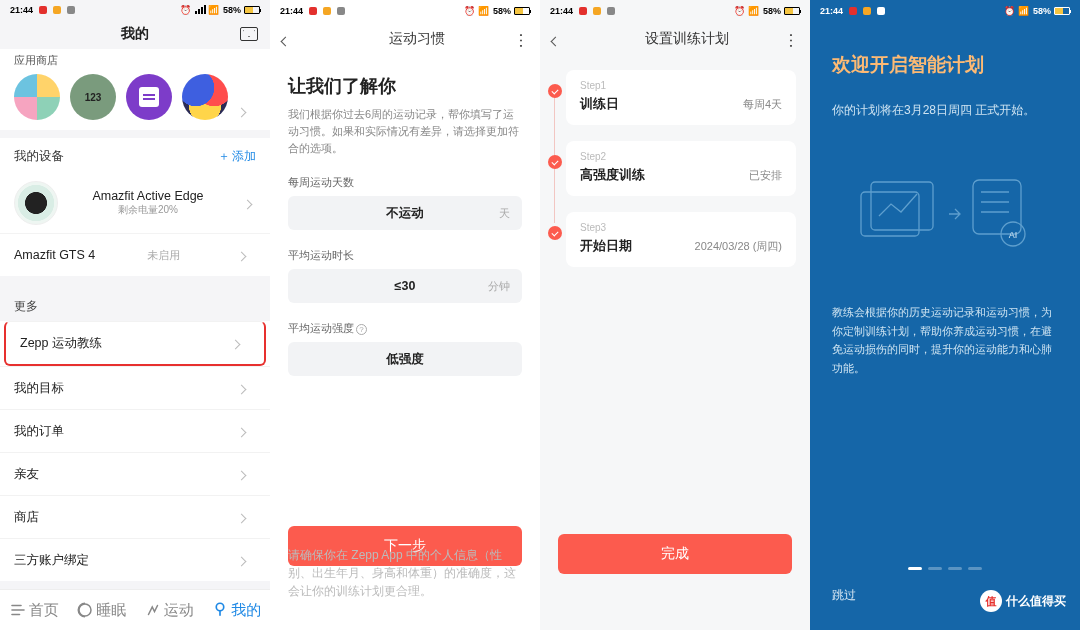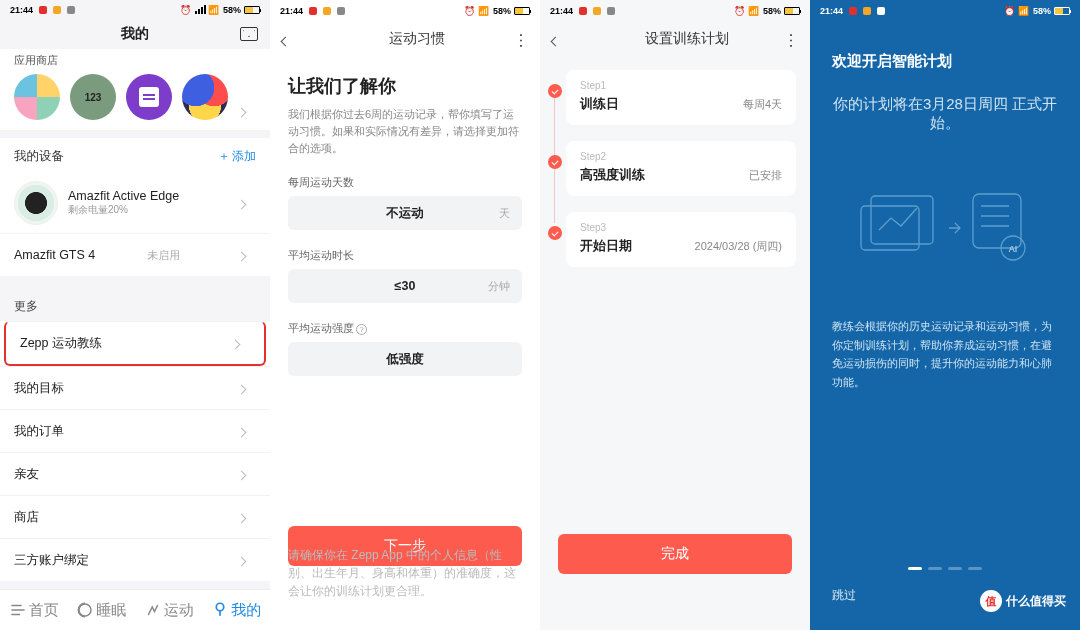--- a/index.html
+++ b/index.html
@@ -34,21 +34,21 @@
   .app-ico { width:46px; height:46px; border-radius:50%; }
   .as1 { background: conic-gradient(#ffd36a 0 25%, #8ed1b7 0 50%, #f6a4c0 0 75%, #6cc3e0 0); }
   .as2 { background:#7a9b7d; display:flex; align-items:center; justify-content:center; color:#222; font-size:10px; font-weight:700; }
   .as3 { background:#7d3cc9; display:flex; align-items:center; justify-content:center; }
   .as3 span{ width:20px; height:20px; background:#fff; border-radius:3px; display:flex; flex-direction:column; gap:2px; align-items:center; justify-content:center;}
   .as3 span i{ width:12px; height:2px; background:#7d3cc9;}
   .as4 { background: radial-gradient(circle at 30% 30%, #3e5fe0 40%, transparent 41%), radial-gradient(circle at 70% 30%, #ff4d4d 40%, transparent 41%), radial-gradient(circle at 50% 70%, #ffd54a 40%, transparent 41%), #2b2b55; }
   .chev { width:18px; color:#bbb; font-size:16px; margin-left:auto; }
   .sec-head { display:flex; align-items:center; justify-content:space-between; padding:10px 14px 8px; font-size:12.5px; color:#333; }
   .add-link { color:#1f89e5; font-size:12px; display:flex; align-items:center; gap:2px; }
-  .device-row { display:flex; align-items:center; padding:8px 14px; gap:10px; }
+  .device-row { display:flex; align-items:center; padding:8px 14px; gap:10px;text-align:center; }
   .watch-pic { width:44px; height:44px; border-radius:50%; background: radial-gradient(circle, #222 36%, #d9ede5 38%, #d9ede5 60%, #eef6f2 62%); border:1px solid #eee; }
   .device-info { flex:1; }
   .device-name { font-size:12.5px; color:#222; }
   .device-sub { font-size:10px; color:#999; margin-top:0; }
   .row-item { display:flex; align-items:center; justify-content:space-between; padding:12px 14px; font-size:12.5px; color:#222; }
   .row-item .meta { color:#aaa; font-size:11px; margin-left:auto; margin-right:6px; }
   .more-label { padding:14px 14px 6px; font-size:12px; color:#444; }
   .list .row-item { border-top:1px solid #f2f2f2; }
   .highlighted { border:2px solid #e7302e; border-radius:6px; margin:0 4px; }
   .tabbar { height:46px; border-top:1px solid #eee; display:flex; background:#fff; margin-top:auto; }
@@ -84,22 +84,22 @@
   .step-val { font-size:11px; color:#888; }
   .check { position:absolute; left:-18px; top:14px; width:14px; height:14px; background:#fc5b4e; border-radius:50%; display:flex; align-items:center; justify-content:center; }
   .check::after { content:""; width:5px; height:3px; border-left:1.5px solid #fff; border-bottom:1.5px solid #fff; transform:rotate(-45deg); margin-top:-1px; }
   .vline { position:absolute; left:14px; top:38px; bottom:60px; width:1px; background:#f2c6c2; }
   .p3 .cta { bottom:56px; }
 
   
   .p4 { background:#1566a8; color:#e7f1f8; display:flex; flex-direction:column; }
   .p4 .status-bar { color:#fff; }
   .p4-body { padding:30px 22px 0; flex:1; }
-  .p4 .h1 { color:#ffffff; font-size:15px; font-weight:600; }
-  .p4 .sub { font-size:15px; color:#cfe4f2; margin-top:24px;text-align:center; }
+  .p4 .h1 { color:#fdba74; font-size:19px; font-weight:600; }
+  .p4 .sub { font-size:12px; color:#cfe4f2; margin-top:24px; }
   .illus { margin-top:40px; height:110px; display:flex; align-items:center; justify-content:center; gap:1px; }
   .illus svg { stroke:#5e9fce; fill:none; stroke-width:1.3; }
   .p4 .para { font-size:11px; color:#cde3f1; line-height:1.7; margin-top:34px; }
   .dots { position:absolute; bottom:60px; left:50%; transform:translateX(-50%); display:flex; gap:6px; }
   .dots i { width:14px; height:3px; background:rgba(255,255,255,.3); border-radius:2px; }
   .dots i.on { background:#fff; }
   .skip { position:absolute; bottom:26px; left:22px; font-size:12px; color:#dceaf4; }
   .badge { position:absolute; bottom:18px; right:14px; display:flex; align-items:center; gap:4px; }
   .badge-c { width:22px; height:22px; border-radius:50%; background:#fff; color:#e6302c; font-size:11px; font-weight:700; display:flex; align-items:center; justify-content:center; }
   .badge-t { color:#fff; font-size:12px; font-weight:700; }

